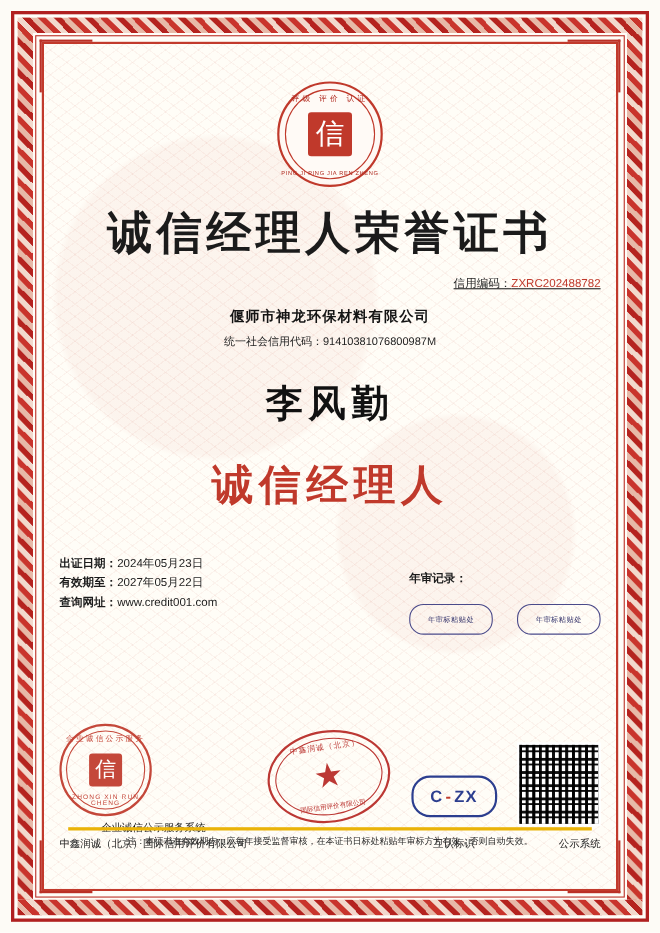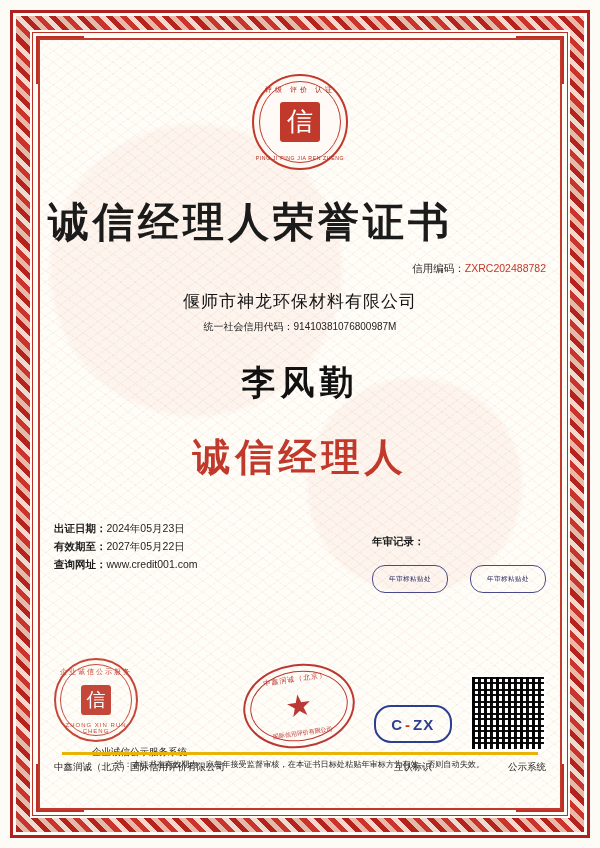--- a/index.html
+++ b/index.html
@@ -116,22 +116,22 @@
     position: absolute;
     bottom: 7px; left: 0; right: 0;
     text-align: center;
     font-size: 5.2px;
     letter-spacing: 0.6px;
     color: #b02a20;
   }
 
   
   .title-cn {
-    margin-top: 25px;
-    text-align: left;
+    margin-top: 14px;
+    text-align: center;
     font-family: "Liberation Serif", serif;
     font-weight: bold;
     font-size: 41px;
     letter-spacing: 4px;
     color: #1b1b1b;
   }
   .title-en {
     margin-top: 4px;
     text-align: center;
     font-size: 14.5px;
@@ -139,29 +139,30 @@
     color: #1b1b1b;
     font-family: "Liberation Sans", sans-serif;
   }
 
   .code-line {
     margin-top: 12px;
     text-align: right;
     font-size: 10.5px;
     color: #262626;
     padding-right: 6px;
+    text-decoration: underline;
   }
   .code-line .val { color: #c0392b; }
 
   .company {
     margin-top: 14px;
     text-align: center;
     font-family: "Liberation Serif", serif;
-    font-weight: normal;
-    font-size: 17px;
+    font-weight: bold;
+    font-size: 13px;
     letter-spacing: 1px;
     color: #141414;
   }
   .usci {
     margin-top: 7px;
     text-align: center;
     font-size: 10px;
     color: #222;
   }
   .person {

